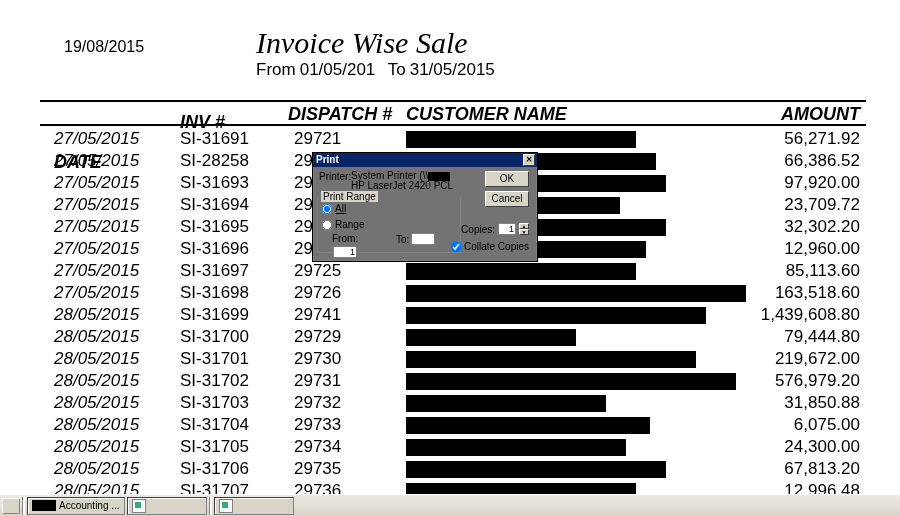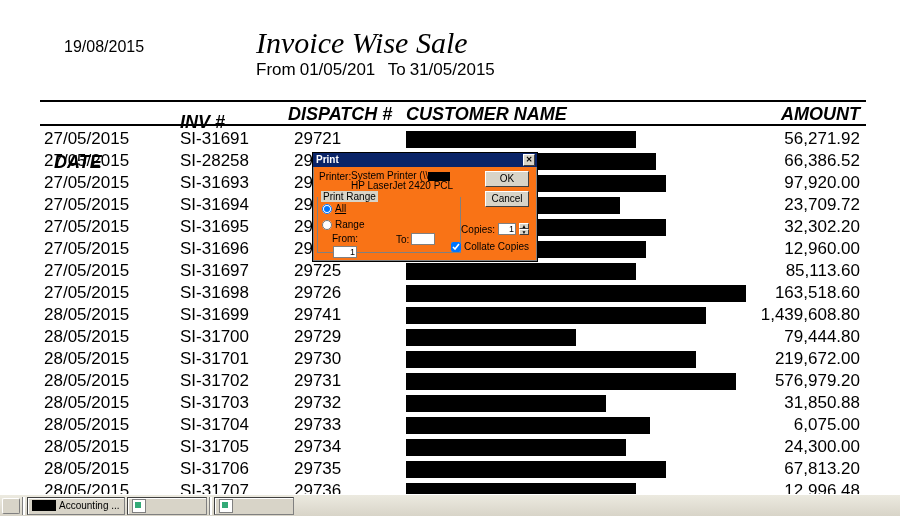--- a/index.html
+++ b/index.html
@@ -12,29 +12,29 @@
   .range .gap { display:inline-block; width:8px; }
   .hdr { position:absolute; left:40px; top:100px; width:826px; border-top:2px solid #000; border-bottom:2px solid #000; height:26px; }
   .hdr span { position:absolute; top:2px; font-size:18px; font-weight:700; font-style:italic; }
   .h-date { left:14px;margin-top:48px; }
   .h-inv { left:140px;margin-top:8px; }
   .h-disp { left:248px; }
   .h-cust { left:366px; }
   .h-amt { right:6px; }
   .rows { position:absolute; left:40px; top:128px; width:826px; }
   .row { position:relative; height:22px; font-size:17px; }
-  .c-date { position:absolute; left:4px; top:1px; }
+  .c-date { position:absolute; left:14px; top:1px;font-style:italic; }
   .c-inv  { position:absolute; left:140px; top:1px; }
   .c-disp { position:absolute; left:248px; top:1px;margin-left:6px; }
   .c-cust { position:absolute; left:366px; top:3px; height:17px; background:#000; }
   .c-amt  { position:absolute; right:6px; top:1px; }
   
   .rows .row:last-child { height:16px; overflow:hidden; }
   
-  .dlg { position:absolute; left:312px; top:152px; width:226px; height:110px; background:#f97316; border:1px solid #000; box-shadow:0 0 0 1px #808080 inset; font-family: Tahoma, sans-serif; font-size:10px; }
+  .dlg { position:absolute; left:312px; top:152px; width:226px; height:110px; background:#737373; border:1px solid #000; box-shadow:0 0 0 1px #808080 inset; font-family: Tahoma, sans-serif; font-size:10px; }
   .dlg-title { height:14px; background:#0a2468; color:#fff; font-weight:700; padding-left:3px; line-height:14px; font-size:10px; position:relative; }
   .dlg-close { position:absolute; right:2px; top:1px; width:12px; height:12px; background:#d8d4c8; border:1px solid #fff; border-right-color:#404040; border-bottom-color:#404040; text-align:center; line-height:9px; font-size:8px; color:#000; cursor:pointer; }
   .dlg-body { position:relative; padding:4px; }
   .lblp { position:absolute; left:6px; top:4px; }
   .pname { position:absolute; left:38px; top:4px; width:110px; line-height:10px; }
   .pname .blk { display:inline-block; background:#000; height:9px; width:22px; vertical-align:middle; }
   .btn { position:absolute; width:44px; height:16px; background:#d8d4c8; border:1px solid #fff; border-right-color:#404040; border-bottom-color:#404040; font-size:10px; text-align:center; line-height:14px; cursor:pointer; }
   .btn-ok { right:8px; top:4px; }
   .btn-cancel { right:8px; top:24px; }
   .grp { position:absolute; left:4px; top:30px; width:144px; height:56px; border:1px solid #808080; border-top:none; }

